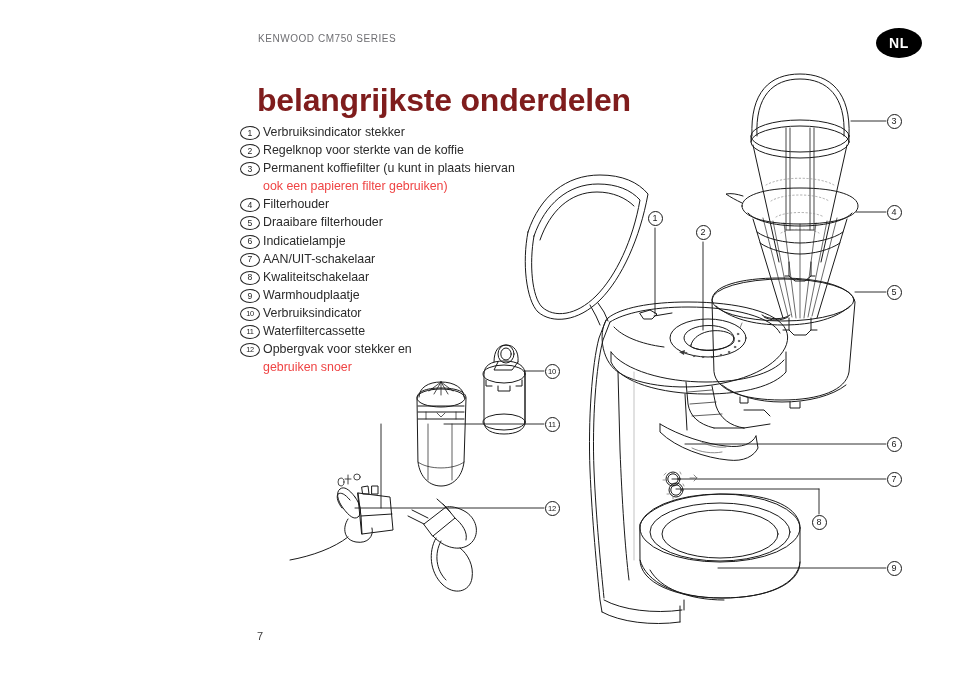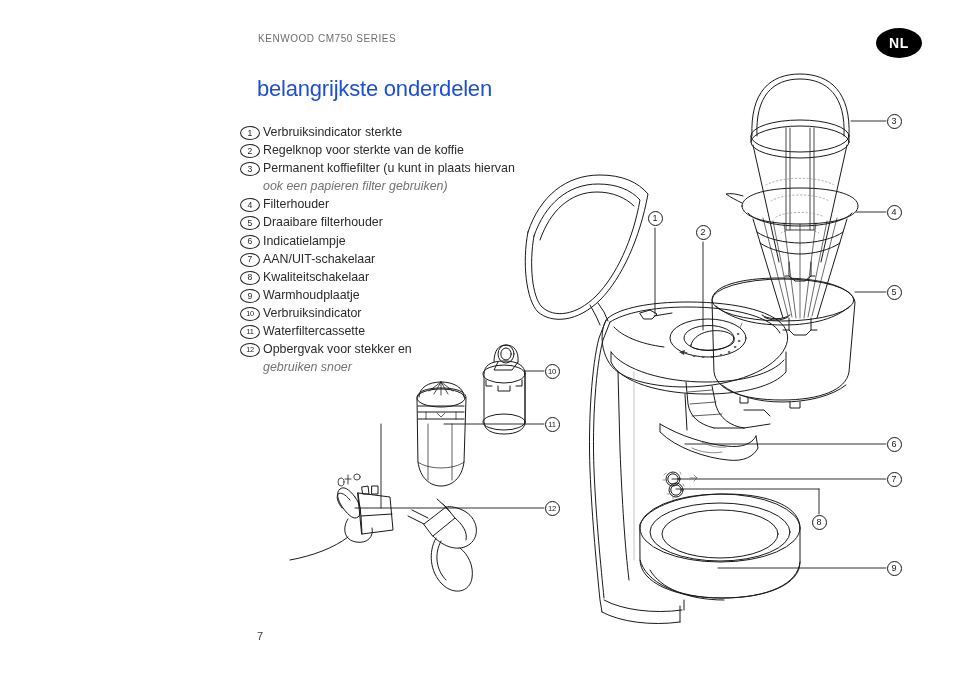--- a/index.html
+++ b/index.html
@@ -22,22 +22,22 @@
   }
   .nl-badge{
     position:absolute;left:876px;top:28px;
     width:46px;height:30px;border-radius:50%;
     background:#000;color:#fff;
     display:flex;align-items:center;justify-content:center;
     font-size:14px;letter-spacing:.6px;font-weight:bold;
   }
   .page-title{
     position:absolute;left:257px;top:61px;
-    font-size:22px;font-weight:400;letter-spacing:-.2px;
-    color:#1d4ed8;white-space:nowrap;
+    font-size:32px;font-weight:700;letter-spacing:-.2px;
+    color:#7f1d1d;white-space:nowrap;
   }
   .folio{
     position:absolute;left:257px;top:630px;
     font-size:11px;color:#3a3a3a;
   }
 
   
   .parts-list{
     position:absolute;left:240px;top:124px;
     width:300px;
@@ -53,22 +53,22 @@
     width:14px;height:14px;margin-top:2px;margin-right:3px;
     border:1.1px solid #242424;border-radius:50%;
     font-size:8.6px;line-height:1;color:#242424;
     box-sizing:border-box;
   }
   .part-num.wide{font-size:7.4px;letter-spacing:-.3px;}
   .part-text{
     font-size:12.4px;color:#2b2b2b;
   }
   .part-cont{
-    margin-left:23px;font-size:12.4px;color:#737373;
-    line-height:17.6px;margin-bottom:.5px;font-style:italic;
+    margin-left:23px;font-size:12.4px;color:#ef4444;
+    line-height:17.6px;margin-bottom:.5px;
   }
 
   
   #art{position:absolute;left:0;top:0;width:954px;height:674px;pointer-events:none;}
   .cal-num{
     position:absolute;
     width:15px;height:15px;
     border:1.1px solid #1a1a1a;border-radius:50%;
     display:flex;align-items:center;justify-content:center;
     font-size:9px;color:#1a1a1a;background:#fff;
@@ -85,21 +85,21 @@
 
   <div class="nl-badge">
     <span>NL</span>
   </div>
 
   <h1 class="page-title">belangrijkste onderdelen</h1>
 
   <div class="parts-list">
       <div class="part-row">
         <span class="part-num">1</span>
-        <span class="part-text">Verbruiksindicator sterkte</span>
+        <span class="part-text">Verbruiksindicator stekker</span>
       </div>
       <div class="part-row">
         <span class="part-num">2</span>
         <span class="part-text">Regelknop voor sterkte van de koffie</span>
       </div>
       <div class="part-row">
         <span class="part-num">3</span>
         <span class="part-text">Permanent koffiefilter (u kunt in plaats hiervan</span>
       </div>
       <div class="part-cont">ook een papieren filter gebruiken)</div>

